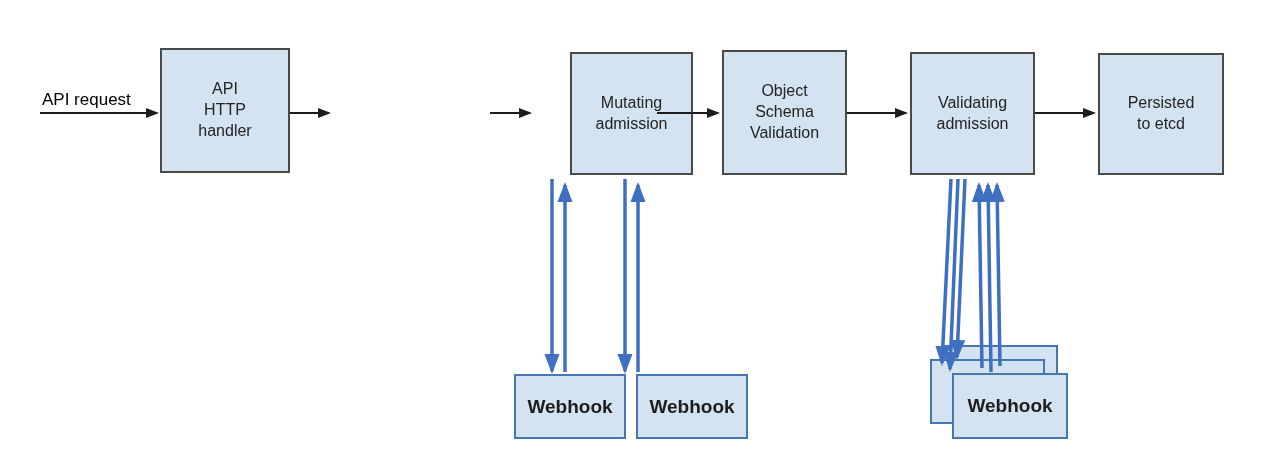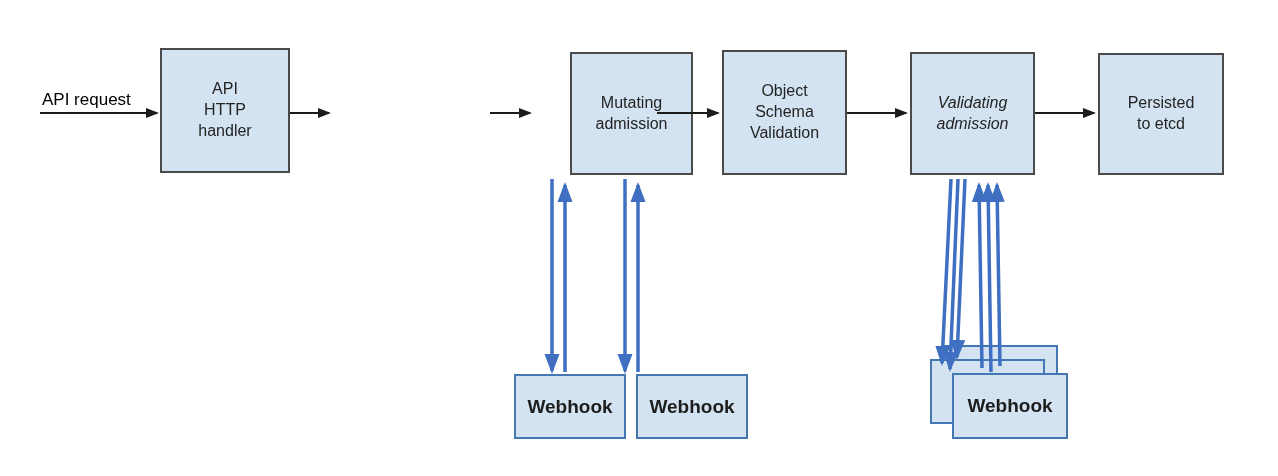--- a/index.html
+++ b/index.html
@@ -47,21 +47,21 @@
     position: absolute;
     box-sizing: border-box;
     background: #d3e3f1;
     border: 2px solid #4577b3;
   }
   
   #node-api      { left: 160px;  top: 48px; width: 130px; height: 125px; }
   #node-auth     { left: 332px;  top: 51px; width: 158px; height: 123px; }
   #node-mutating { left: 534px;  top: 52px; width: 123px; height: 123px; margin-left: 36px; }
   #node-schema   { left: 722px;  top: 50px; width: 125px; height: 125px; }
-  #node-validate { left: 910px;  top: 52px; width: 125px; height: 123px; font-style: italic; }
+  #node-validate { left: 910px;  top: 52px; width: 125px; height: 123px; }
   #node-etcd     { left: 1098px; top: 53px; width: 126px; height: 122px; }
   
   #wh-m1 { left: 478px; top: 374px; width: 112px; height: 65px; }
   #wh-m2 { left: 600px; top: 374px; width: 112px; height: 65px; }
   #wh-v-back   { left: 943px; top: 345px; width: 115px; height: 65px; z-index: 1; }
   #wh-v-middle { left: 930px; top: 359px; width: 115px; height: 65px; z-index: 2; }
   #wh-v-front  { left: 916px; top: 373px; width: 116px; height: 66px; z-index: 3; }
   .request-label {
     position: absolute;
     left: 42px;

